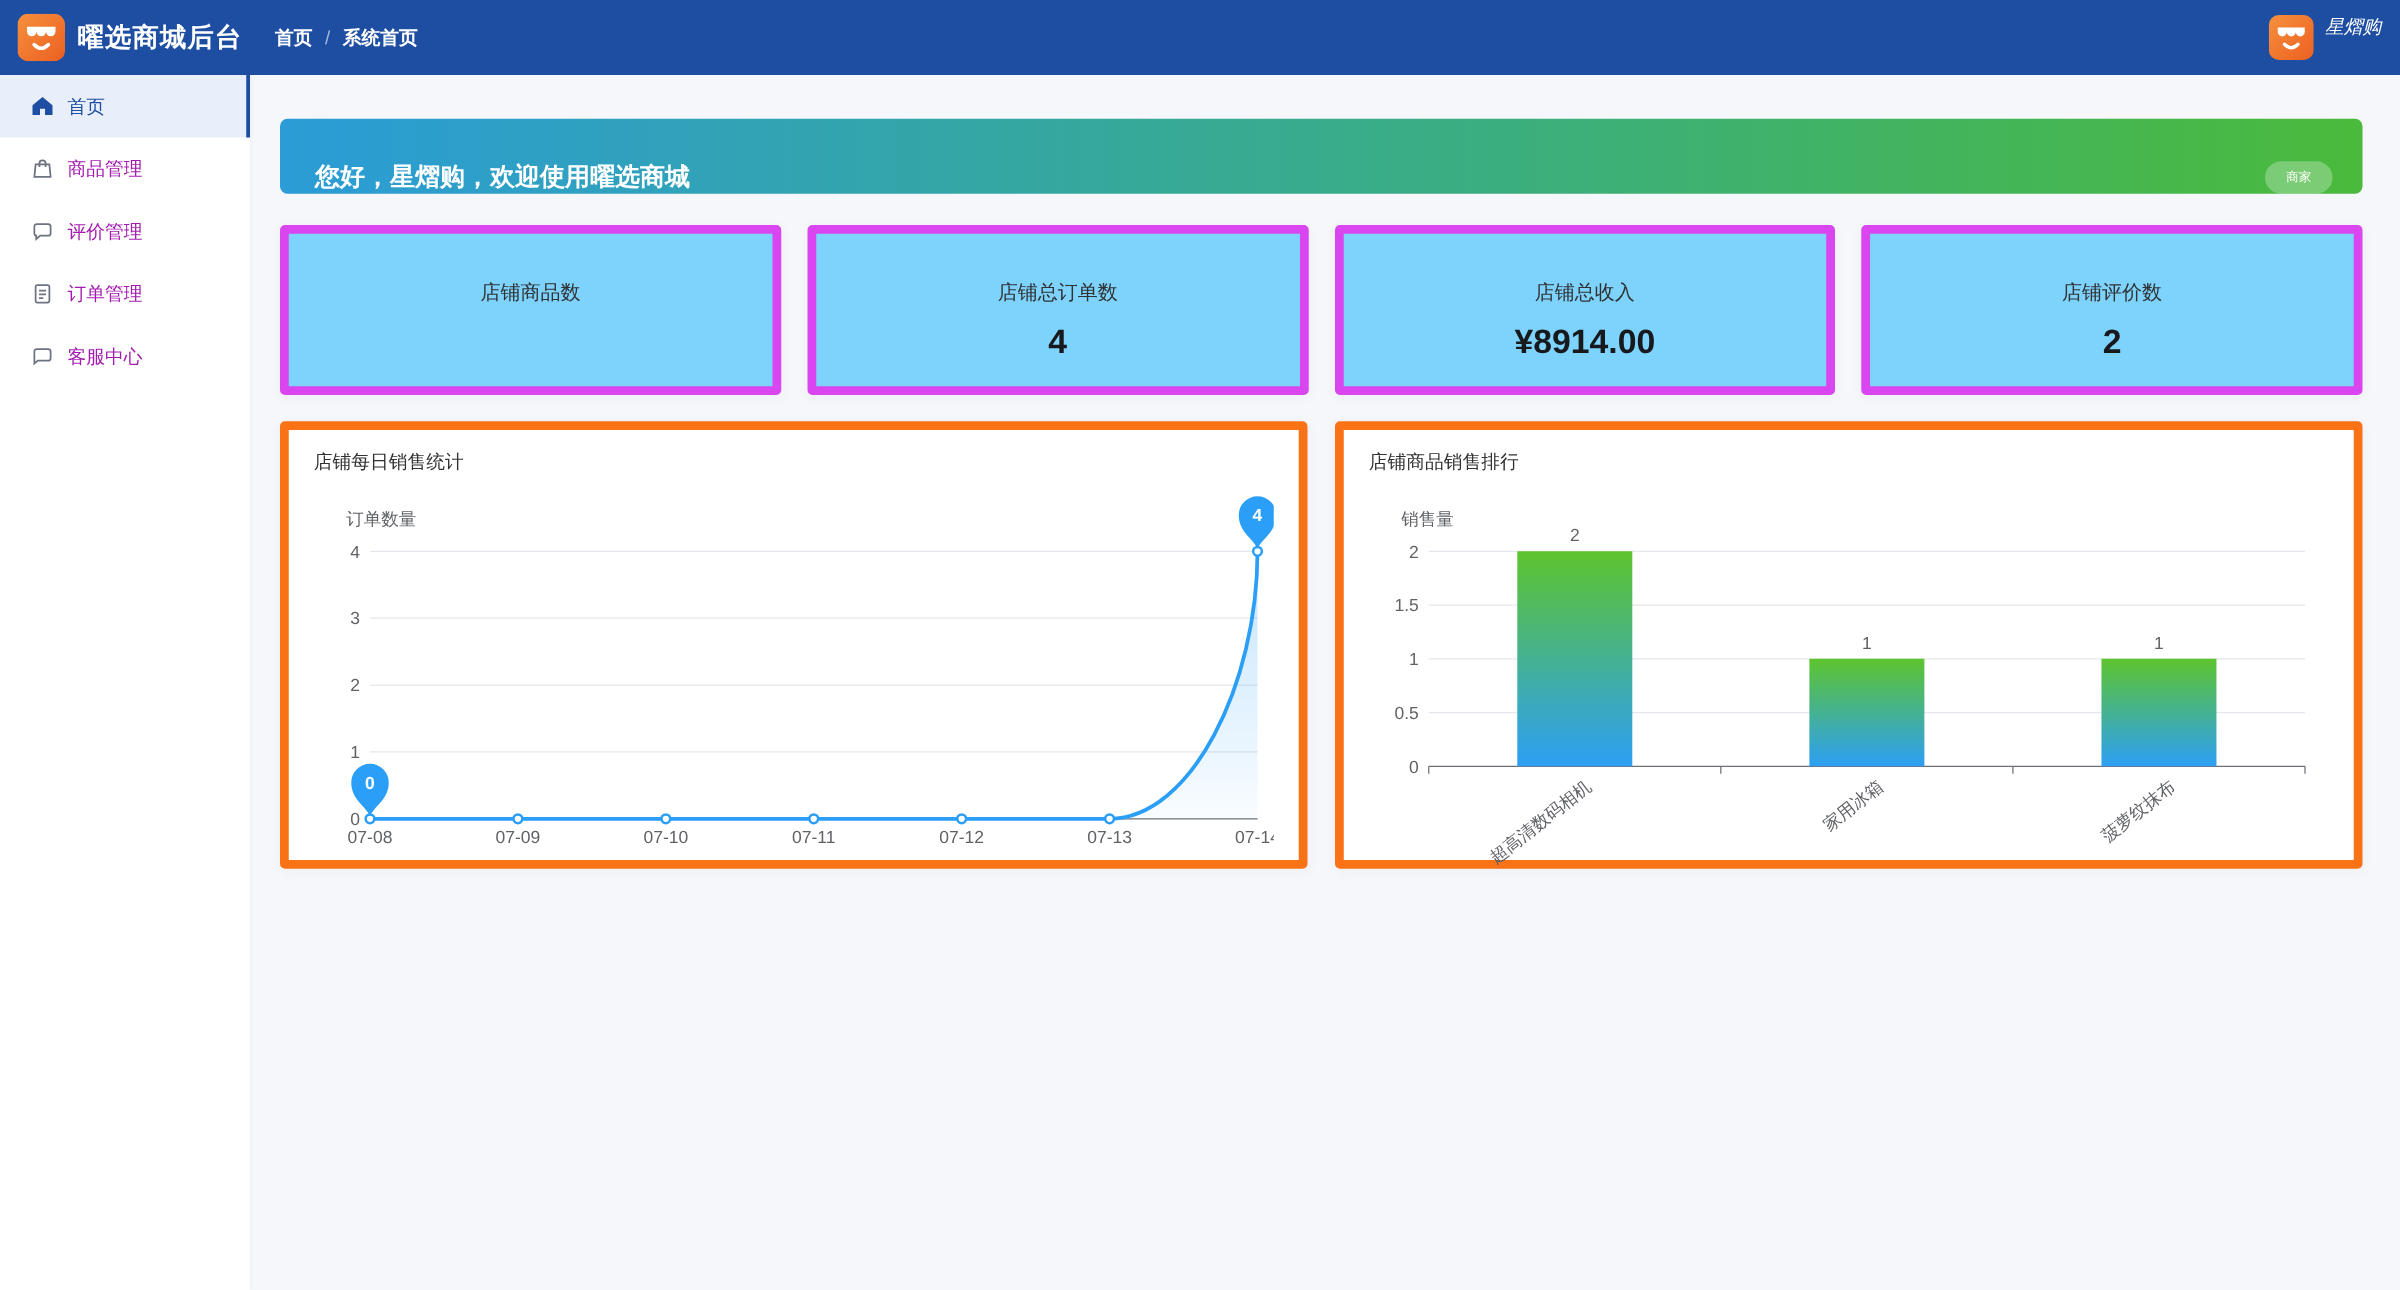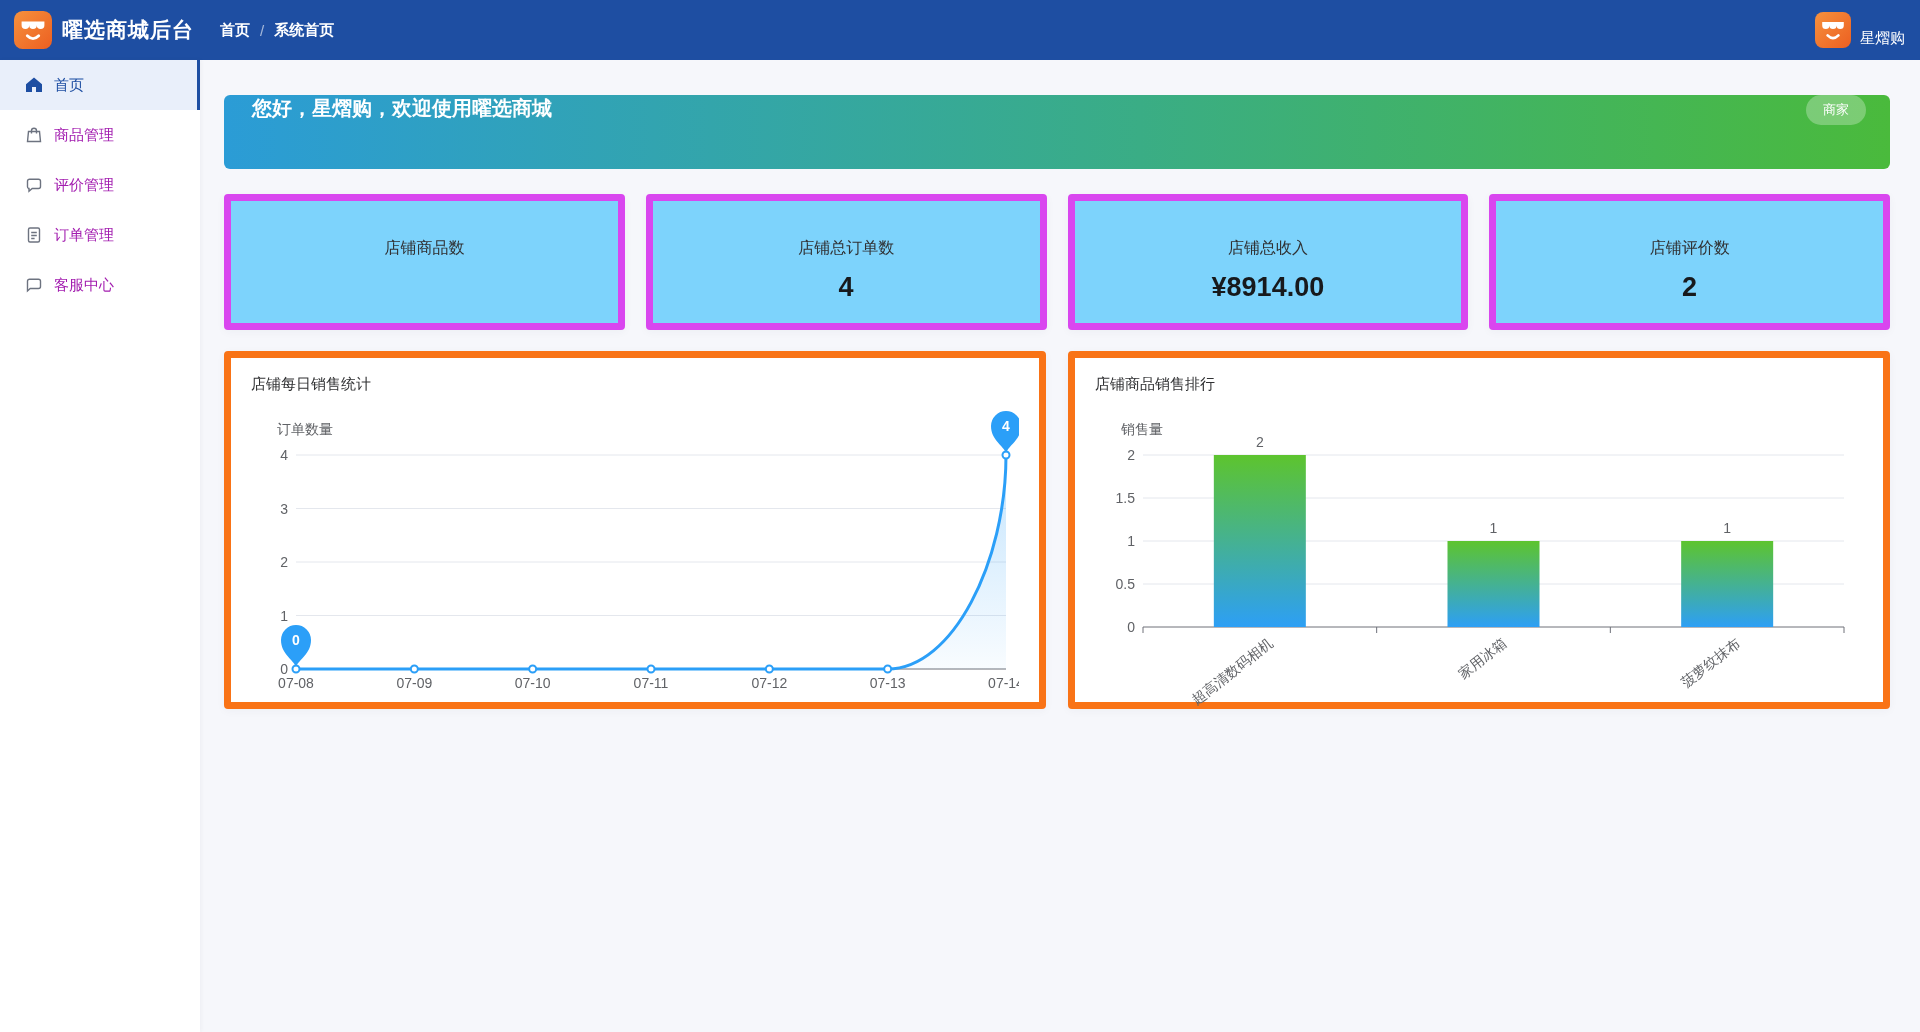--- a/index.html
+++ b/index.html
@@ -14,48 +14,48 @@
   
   .navbar {
     height:60px; flex:none; background:#1e4ea2; color:#fff;
     display:flex; align-items:center; padding:0 15px 0 14px;
   }
   .brand { display:flex; align-items:center; gap:10px; }
   .brand-title { font-size:21px; font-weight:bold; letter-spacing:1px; }
   .breadcrumb { display:flex; align-items:center; gap:10px; margin-left:26px; font-size:15px; font-weight:bold; }
   .breadcrumb .sep { color:rgba(255,255,255,.6); font-weight:normal; }
   .breadcrumb span { cursor:pointer; }
-  .nav-user { margin-left:auto; display:flex; align-items:flex-end; gap:9px; font-size:15px; cursor:pointer; }
+  .nav-user { margin-left:auto; display:flex; align-items:flex-start; gap:9px; font-size:15px; cursor:pointer;font-style:italic; }
   .logo-svg { display:block; }
 
   
   .body-row { flex:1; display:flex; min-height:0; }
   .sidebar { width:200px; flex:none; background:#fff; box-shadow:1px 0 4px rgba(50,60,80,.05); }
   .side-item {
     height:50px; display:flex; align-items:center; gap:11px;
     padding-left:25px; font-size:15px; color:#a21caf; cursor:pointer;
   }
   .side-item svg { width:18px; height:18px; color:#6d7380; flex:none; }
   .side-item.active {
     background:#e9effa; color:#1d4ea2; border-right:3px solid #1d4ea2;
   }
   .side-item.active svg { color:#1d4ea2; }
 
   .main { flex:1; padding:35px 30px 0 24px; min-width:0; }
 
   
   .banner {
-    height:74px; border-radius:6px;
+    height:60px; border-radius:6px;
     background:linear-gradient(90deg,#2b9cd6 0%,#3aad85 55%,#4aba3c 100%);
-    display:flex; align-items:flex-start; padding:0 24px 0 28px;
+    display:flex; align-items:flex-end; padding:0 24px 0 28px;
   }
   .banner-text { font-size:20px; font-weight:bold; color:#fff; }
   .banner-badge {
     margin-left:auto; background:rgba(255,255,255,.28); color:#fff;
-    font-size:13px; padding:6px 17px; border-radius:15px;
+    font-size:10px; padding:6px 17px; border-radius:15px;
   }
 
   
   .stats { display:flex; gap:21px; margin-top:25px; }
   .stat-card {
     flex:1; height:136px; background:#7dd3fc; border:7px solid #d946ef; border-radius:4px;
     box-shadow:0 2px 10px rgba(31,45,70,.04); text-align:center; padding-top:37px;
   }
   .stat-label { font-size:16px; color:#303133; }
   .stat-value { font-size:27px; font-weight:bold; color:#17191c; margin-top:13px; }

